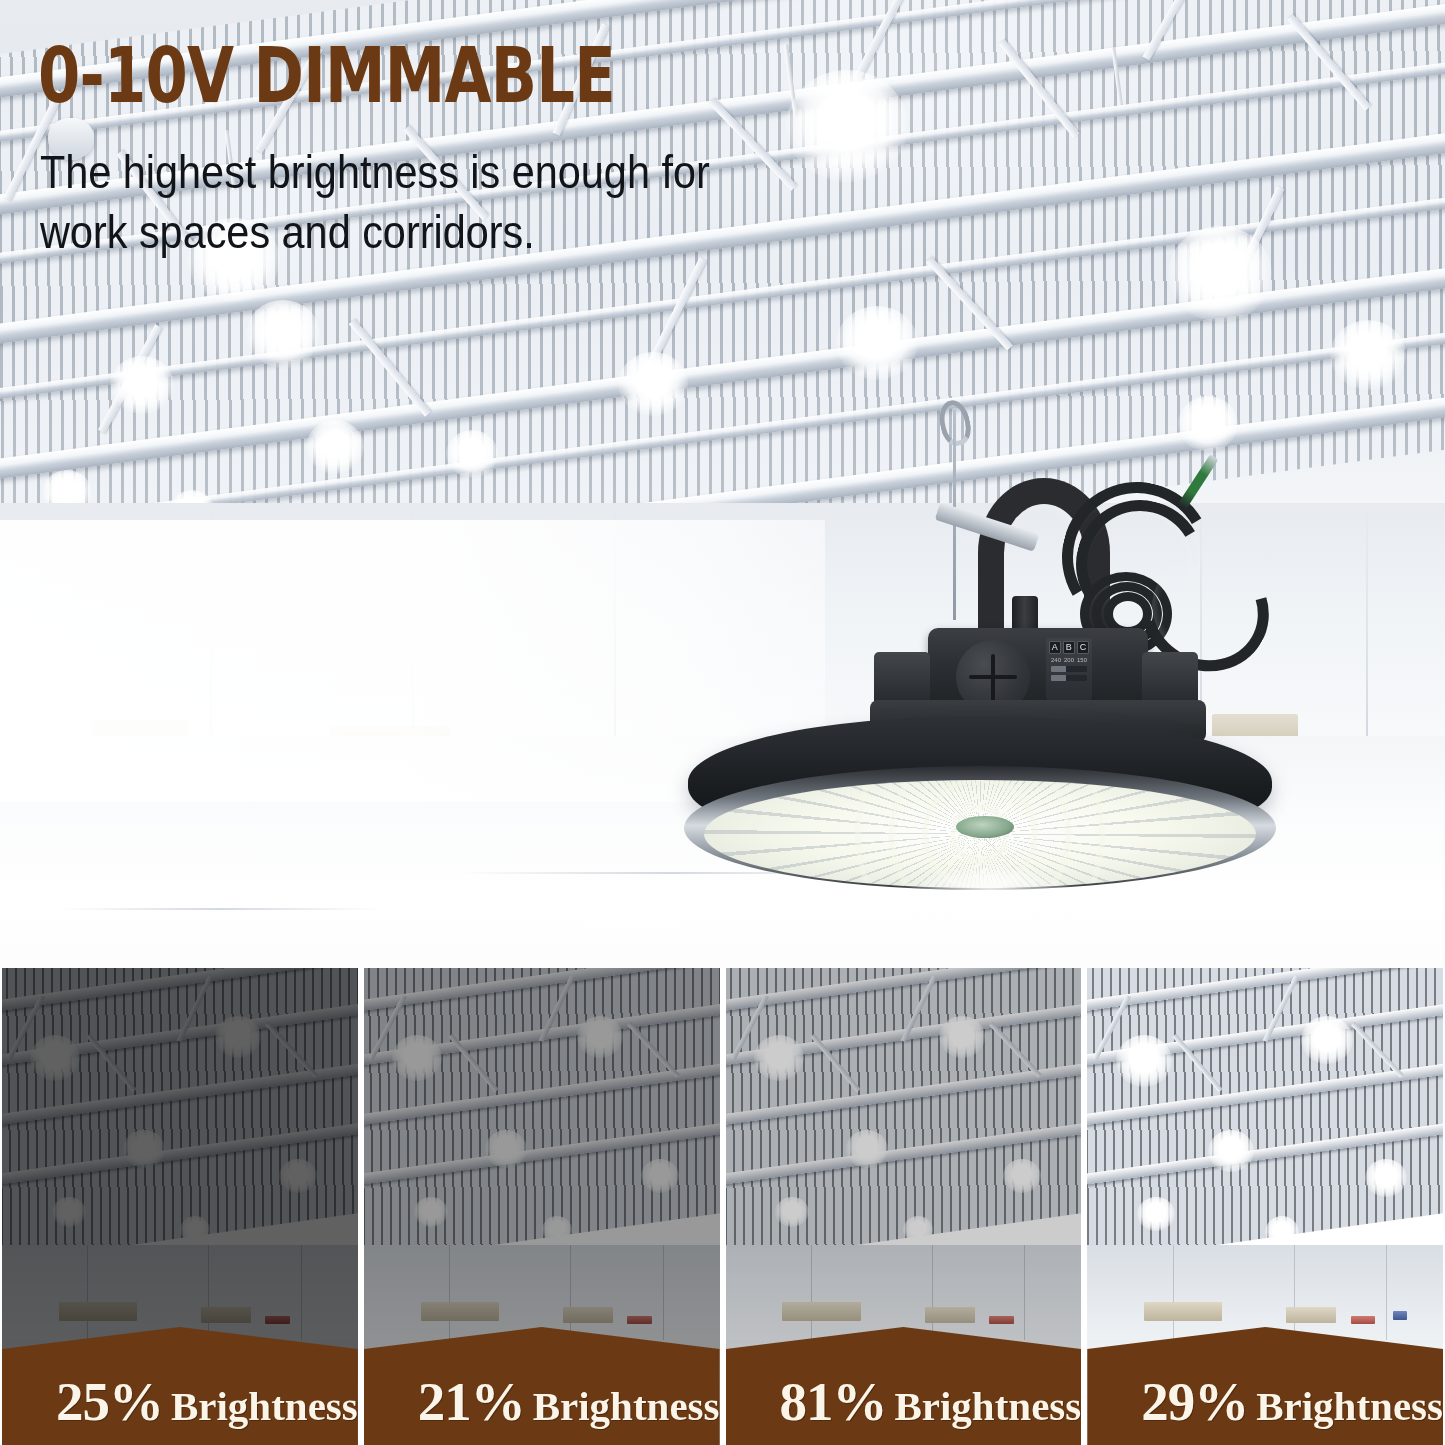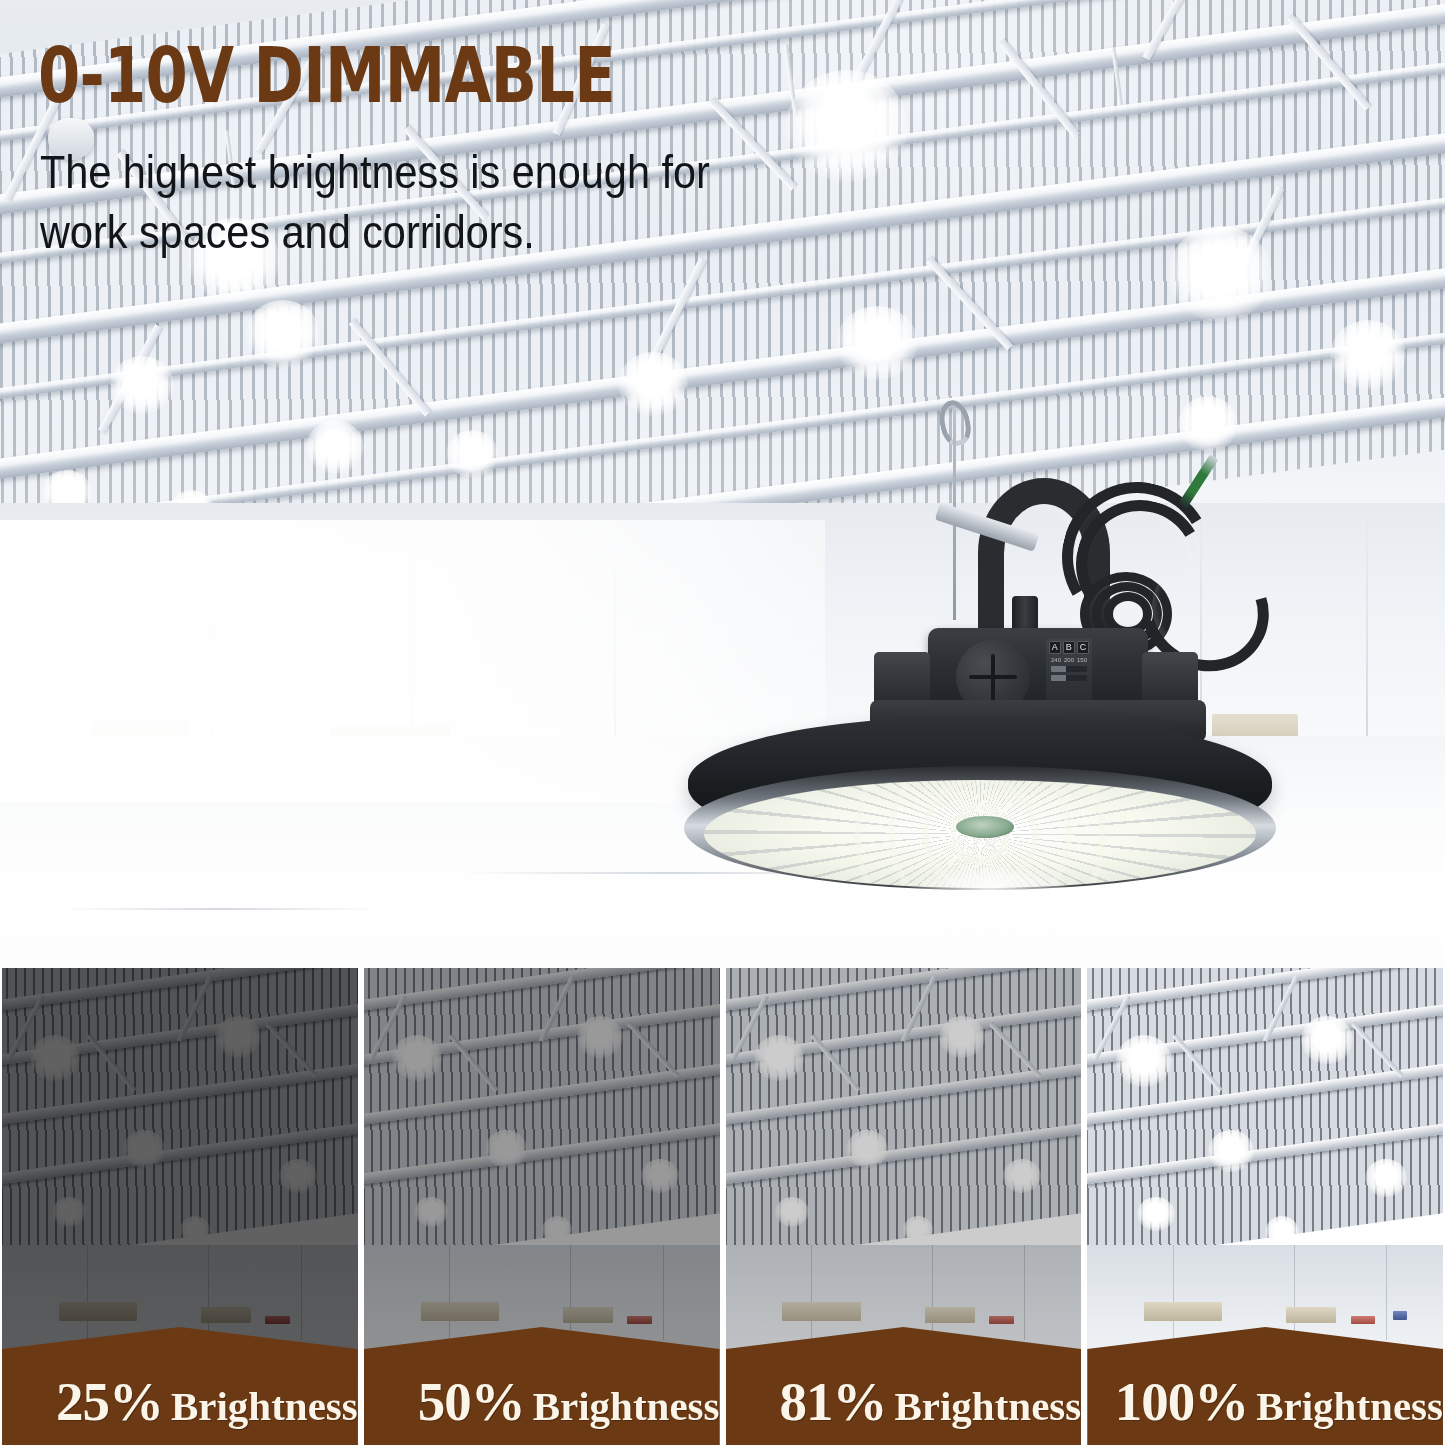--- a/index.html
+++ b/index.html
@@ -523,21 +523,21 @@
         <div class="s-box" style="left:16%;top:70%;width:22%;height:4%"></div>
         <div class="s-box" style="left:56%;top:71%;width:14%;height:3.4%"></div>
         <div class="s-box red" style="left:74%;top:73%;width:7%;height:1.6%"></div>
         <div class="s-floor"></div>
         <div class="s-refl" style="left:12%;top:86%;width:40%;height:9%"></div>
         <div class="s-refl" style="left:62%;top:88%;width:30%;height:7%"></div>
         <div class="veil" style="opacity:.40"></div>
       </div>
       <div class="band"></div>
       <div class="bandlabel">
-        <span class="pct">50%</span><span class="wordb">Brightness</span>
+        <span class="pct">21%</span><span class="wordb">Brightness</span>
       </div>
     </div>
 
     <div class="cell">
       <div class="scene">
         <div class="s-ceiling">
           <div class="s-girder" style="top:12%"></div>
           <div class="s-girder" style="top:30%"></div>
           <div class="s-girder" style="top:50%"></div>
           <div class="s-girder" style="top:70%"></div>
@@ -596,18 +596,18 @@
         <div class="s-box" style="left:56%;top:71%;width:14%;height:3.4%"></div>
         <div class="s-box red" style="left:74%;top:73%;width:7%;height:1.6%"></div>
         <div class="s-box blue" style="left:86%;top:72%;width:4%;height:1.8%"></div>
         <div class="s-floor"></div>
         <div class="s-refl" style="left:12%;top:86%;width:40%;height:9%"></div>
         <div class="s-refl" style="left:62%;top:88%;width:30%;height:7%"></div>
         <div class="veil" style="opacity:0"></div>
       </div>
       <div class="band"></div>
       <div class="bandlabel">
-        <span class="pct">100%</span><span class="wordb">Brightness</span>
+        <span class="pct">29%</span><span class="wordb">Brightness</span>
       </div>
     </div>
 
   </div>
 </div>
 
 </body></html>

